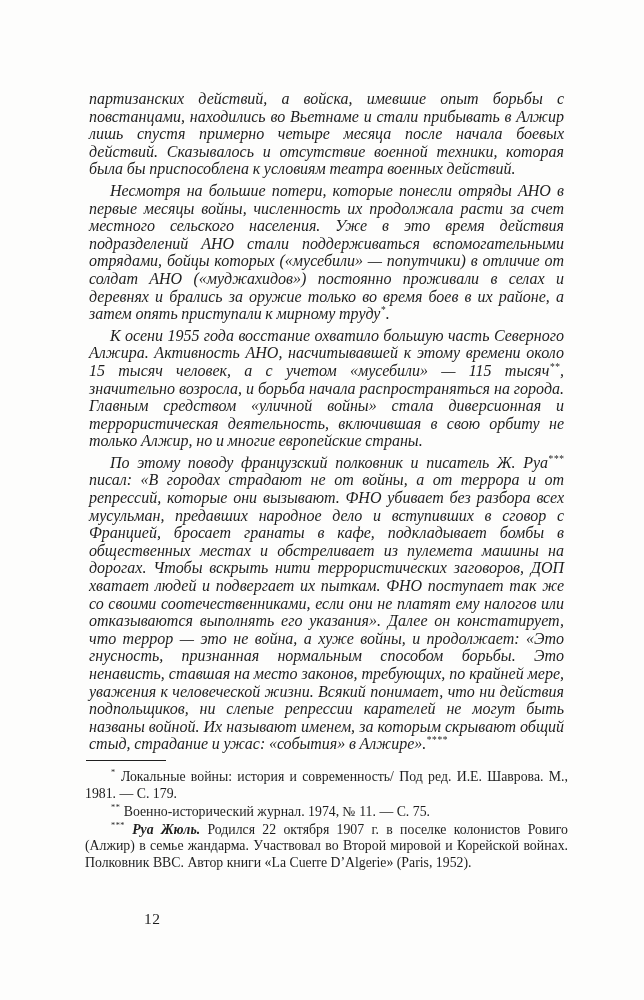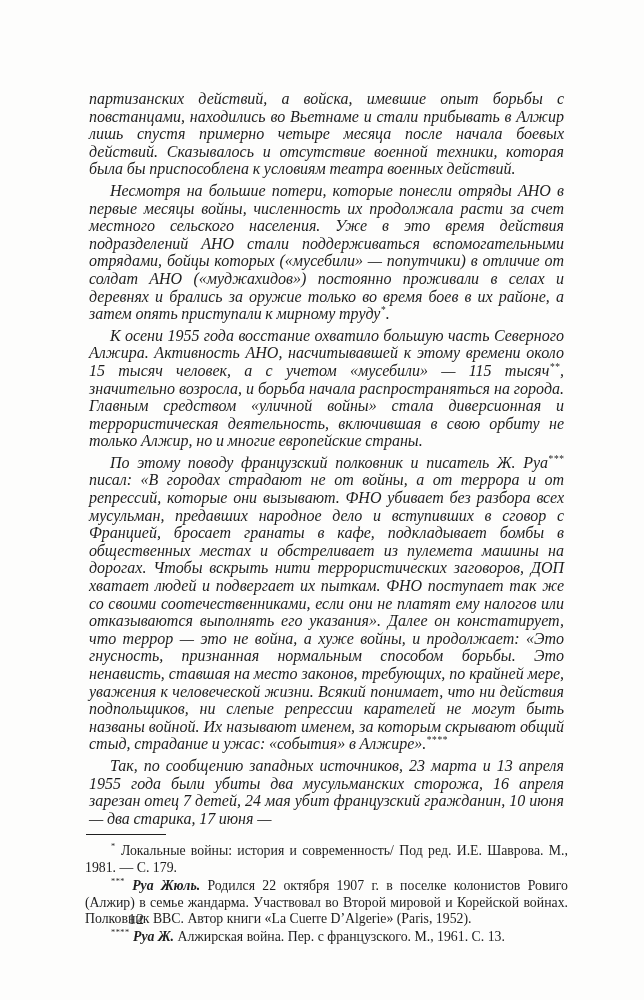--- a/index.html
+++ b/index.html
@@ -56,44 +56,43 @@
     font-size: 13.8px;
     line-height: 16.6px;
     text-align: justify;
     text-indent: 26px;
     hyphens: auto;
     -webkit-hyphens: auto;
   }
   .it { font-style: italic; font-weight: bold; }
   .page-number {
     position: absolute;
-    left: 128px;
+    left: 144px;
     top: 910px;
     font-size: 15.5px;
     letter-spacing: 0.5px;
   }
 </style>
 </head>
 <body>
 
 <div class="page">
 
   <div class="text-block">
     <div>
         <p class="para"><span>партизанских действий, а войска, имевшие опыт борьбы с повстанцами, находились во Вьетнаме и стали прибывать в Алжир лишь спустя примерно четыре месяца после начала боевых действий. Сказывалось и отсутствие военной техники, которая была бы приспособлена к условиям театра военных действий.</span></p>
         <p class="para indent"><span>Несмотря на большие потери, которые понесли отряды АНО в первые месяцы войны, численность их продолжала расти за счет местного сельского населения. Уже в это время действия подразделений АНО стали поддерживаться вспомогательными отрядами, бойцы которых («мусебили» — попутчики) в отличие от солдат АНО («муджахидов») постоянно проживали в селах и деревнях и брались за оружие только во время боев в их районе, а затем опять приступали к мирному труду</span><sup>*</sup><span>.</span></p>
         <p class="para indent"><span>К осени 1955 года восстание охватило большую часть Северного Алжира. Активность АНО, насчитывавшей к этому времени около 15 тысяч человек, а с учетом «мусебили» — 115 тысяч</span><sup>**</sup><span>, значительно возросла, и борьба начала распространяться на города. Главным средством «уличной войны» стала диверсионная и террористическая деятельность, включившая в свою орбиту не только Алжир, но и многие европейские страны.</span></p>
         <p class="para indent"><span>По этому поводу французский полковник и писатель Ж. Руа</span><sup>***</sup><span> писал: «В городах страдают не от войны, а от террора и от репрессий, которые они вызывают. ФНО убивает без разбора всех мусульман, предавших народное дело и вступивших в сговор с Францией, бросает гранаты в кафе, подкладывает бомбы в общественных местах и обстреливает из пулемета машины на дорогах. Чтобы вскрыть нити террористических заговоров, ДОП хватает людей и подвергает их пыткам. ФНО поступает так же со своими соотечественниками, если они не платят ему налогов или отказываются выполнять его указания». Далее он констатирует, что террор — это не война, а хуже войны, и продолжает: «Это гнусность, признанная нормальным способом борьбы. Это ненависть, ставшая на место законов, требующих, по крайней мере, уважения к человеческой жизни. Всякий понимает, что ни действия подпольщиков, ни слепые репрессии карателей не могут быть названы войной. Их называют именем, за которым скрывают общий стыд, страдание и ужас: «события» в Алжире».</span><sup>****</sup></p>
-        <p class="para indent"><span>Так, по сообщению западных источников, 23 марта и 13 апреля 1955 года были убиты два мусульманских сторожа, 16 апреля зарезан отец 7 детей, 24 мая убит французский гражданин, 10 июня — два старика, 17 июня —</span></p>
       </div>
 
     <hr class="fn-divider">
 
     <div class="footnotes">
         <p class="footnote"><sup>*</sup><span> Локальные войны: история и современность/ Под ред. И.Е. Шаврова. М., 1981. — С. 179.</span></p>
+        <p class="footnote"><sup>**</sup><span> Военно-исторический журнал. 1974, № 11. — С. 75.</span></p>
         <p class="footnote"><sup>***</sup><span> </span><span class="it">Руа Жюль.</span><span> Родился 22 октября 1907 г. в поселке колонистов Ровиго (Алжир) в семье жандарма. Участвовал во Второй мировой и Корейской войнах. Полковник ВВС. Автор книги «La Cuerre D’Algerie» (Paris, 1952).</span></p>
-        <p class="footnote"><sup>****</sup><span> </span><span class="it">Руа Ж.</span><span> Алжирская война. Пер. с французского. М., 1961. С. 13.</span></p>
       </div>
   </div>
 
   <div class="page-number">12</div>
 
 </div>
 
 </body></html>

